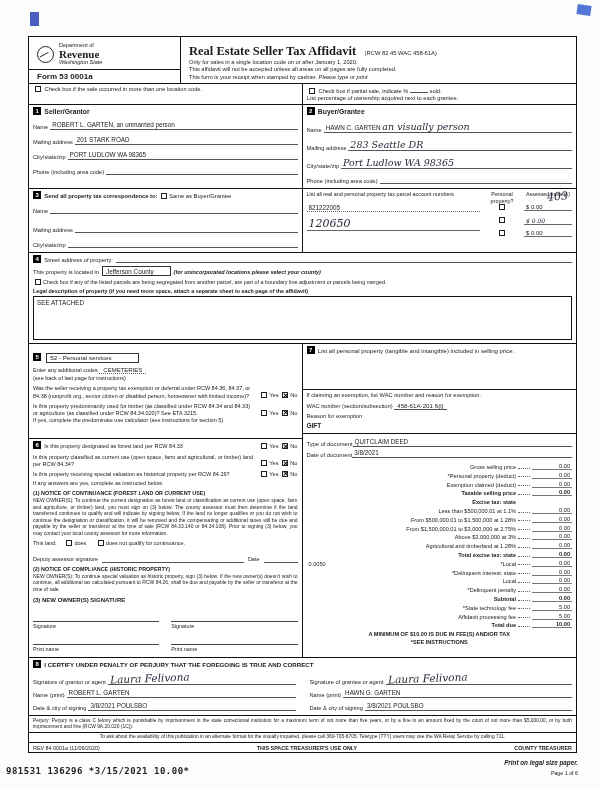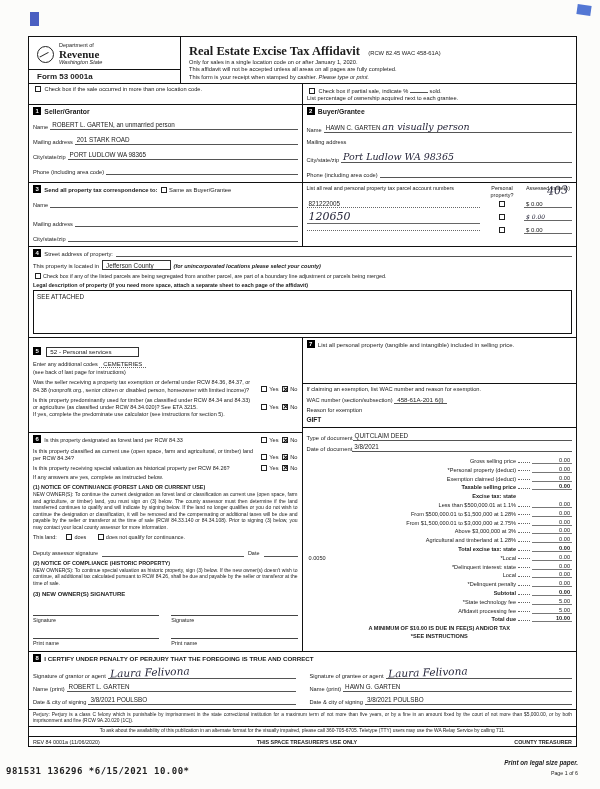--- a/index.html
+++ b/index.html
@@ -55,21 +55,21 @@
 
   
   .sec3 { display:flex; }
   .sec3-left { width:50%; padding:2px 4px 4px 4px; }
   .sec3-right { flex:1; padding:2px 4px 3px 4px; position:relative; font-size:5.4px; }
   .ptab-h { display:flex; line-height:1.15; }
   .ptab-h .c1 { flex:1; }
   .ptab-h .c2 { width:44px; text-align:center; }
   .ptab-h .c3 { width:48px; text-align:right; padding-right:2px; }
   .hw-403 { position:absolute; right:8px; top:1px; font-size:11px; transform:rotate(-4deg); }
-  .parcel-row { display:flex; align-items:center; height:13px; }
+  .parcel-row { display:flex; align-items:flex-start; height:13px; }
   .parcel-num { flex:1; border-bottom:0.7px dotted #666; font-size:6.3px; padding:0 2px; }
   .parcel-row.hw .parcel-num { font-family:"DejaVu Serif",serif; font-style:italic; font-size:11px; border-bottom-style:solid; color:#26263a; }
   .pp-cell { width:44px; text-align:center; }
   .assessed { width:48px; border-bottom:0.7px solid #666; font-size:6px; padding:0 2px; }
 
   
   .sec4 { padding:2px 4px 3px 4px; font-size:5.8px; }
   .county-box { display:inline-block; border:0.9px solid #333; font-size:6.3px; padding:0.5px 16px 0.5px 3px; margin:0 3px; }
   .loc-note { font-style:italic; font-weight:bold; font-size:5.5px; }
   .legal-box { border:1px solid #111; height:44px; margin-top:2px; padding:2px 3px; font-size:6.3px; }
@@ -142,21 +142,21 @@
           <div class="dept">
             <span class="dept-small">Department of</span>
             <span class="dept-big">Revenue</span>
             <span class="dept-state">Washington State</span>
           </div>
         </div>
         <div class="form-num">Form 53 0001a</div>
       </div>
       <div class="hdr-right">
         <div>
-          <span class="title">Real Estate Excise Tax Affidavit</span>
+          <span class="title">Real Estate Seller Tax Affidavit</span>
           <span class="title-rcw">(RCW 82.45 WAC 458-61A)</span>
         </div>
         <div class="note">Only for sales in a single location code on or after January 1, 2020.</div>
         <div class="note">This affidavit will not be accepted unless all areas on all pages are fully completed.</div>
         <div class="note"><span>This form is your receipt when stamped by cashier. </span><span class="it">Please type or print.</span></div>
       </div>
     </div>
 
     <div class="checkrow b-b">
       <div class="check-left b-r">
@@ -195,20 +195,21 @@
           </div>
       </div>
       <div class="secbox">
         <div class="sec-h"><span class="sn">2</span><span>Buyer/Grantee</span></div>
         <div class="fline">
             <span class="flabel">Name</span>
             <span class="fval"><span>HAWN C. GARTEN</span> <span class="hw-med">an visually person</span></span>
           </div>
         <div class="fline">
             <span class="flabel">Mailing address</span>
+            <span class="fval"><span class="hw-med">283 Seattle DR</span></span>
           </div>
         <div class="fline">
             <span class="flabel">City/state/zip</span>
             <span class="fval"><span class="hw-med">Port Ludlow WA 98365</span></span>
           </div>
         <div class="fline">
             <span class="flabel">Phone (including area code)</span>
             <span class="fval"></span>
           </div>
       </div>
@@ -540,16 +541,16 @@
 
     <div class="perjury b-b">Perjury: Perjury is a class C felony which is punishable by imprisonment in the state correctional institution for a maximum term of not more than five years, or by a fine in an amount fixed by the court of not more than $5,000.00, or by both imprisonment and fine (RCW 9A.20.020 (1C)).</div>
     <div class="altformat b-b">To ask about the availability of this publication in an alternate format for the visually impaired, please call 360-705-6705. Teletype (TTY) users may use the WA Relay Service by calling 711.</div>
     <div class="footrow">
       <span>REV 84 0001a (11/06/2020)</span>
       <span class="mid">THIS SPACE TREASURER'S USE ONLY</span>
       <span class="right">COUNTY TREASURER</span>
     </div>
   </div>
 
-  <div class="stamp">981531 136296 *6/15/2021 10.00*</div>
+  <div class="stamp">981531 136296 *3/15/2021 10.00*</div>
   <div class="printnote">Print on legal size paper.</div>
   <div class="pagenote">Page 1 of 6</div>
 </div>
 
 </body></html>

